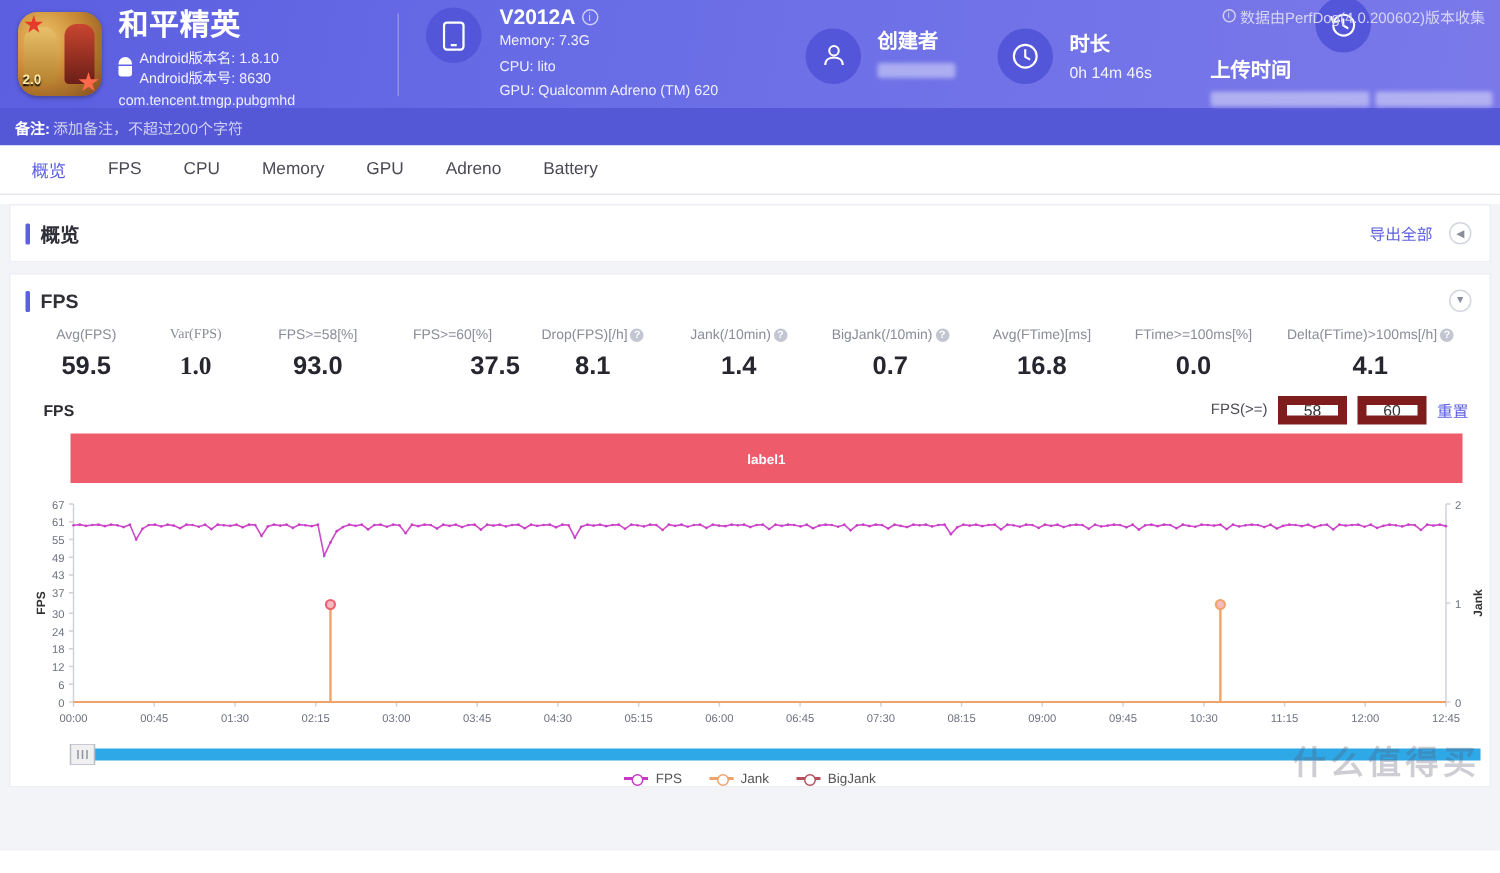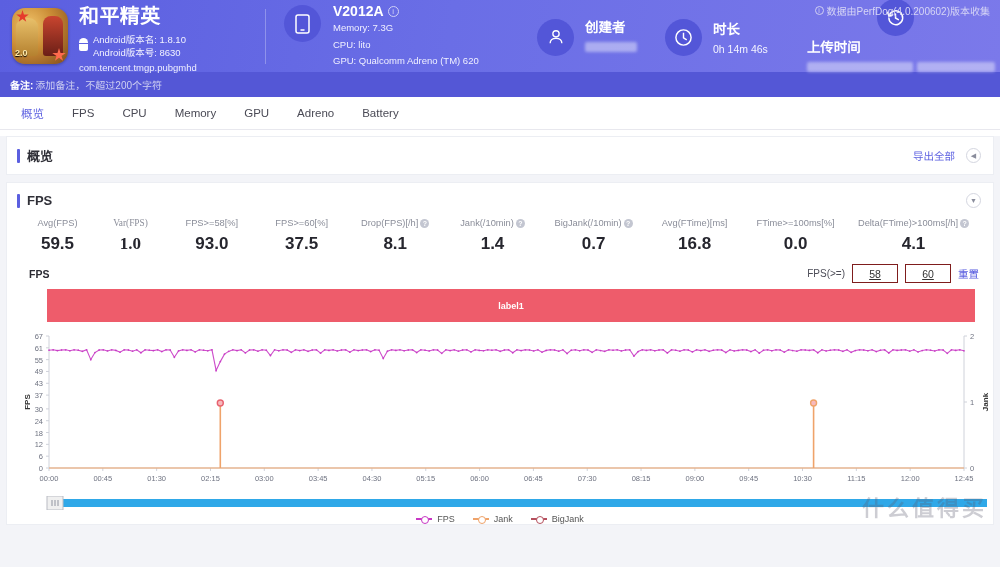--- a/index.html
+++ b/index.html
@@ -174,21 +174,21 @@
 
   
   .chart-head {
     display: flex; align-items: center; justify-content: space-between;
     padding: 2px 14px 4px 22px;
   }
   .chart-head-label { font-size: 10.5px; font-weight: bold; color: #2b2b33; }
   .fps-controls { display: flex; align-items: center; gap: 7px; }
   .fps-controls .lbl { font-size: 10px; color: #4d4d58; }
   .num-input {
-    width: 46px; height: 19px; border: 1px solid #7f1d1d; background: #fff;
+    width: 46px; height: 19px; border: 6px solid #7f1d1d; background: #fff;
     font-size: 10.5px; text-align: center; color: #333;
     font-family: "Liberation Sans", sans-serif;
     text-decoration: underline;
   }
 
   
   .chart-wrap { position: relative; padding: 0 12px 0 12px; }
   .label-band {
     position: relative; height: 33px; margin: 2px 18px 6px 40px;
     background: #ee5c6b; display: flex; align-items: center; justify-content: center;
@@ -359,21 +359,21 @@
             <span>Var(FPS)</span>
           </div>
           <div class="stat-num">1.0</div>
         </div>
         <div class="stat-cell" style="width: 96px;">
           <div class="stat-label">
             <span>FPS&gt;=58[%]</span>
           </div>
           <div class="stat-num">93.0</div>
         </div>
-        <div class="stat-cell" style="width: 96px;">
+        <div class="stat-cell" style="width: 96px; text-align: right;">
           <div class="stat-label">
             <span>FPS&gt;=60[%]</span>
           </div>
           <div class="stat-num">37.5</div>
         </div>
         <div class="stat-cell" style="width: 104px;">
           <div class="stat-label">
             <span>Drop(FPS)[/h]</span>
             <span class="q-mark">?</span>
           </div>

